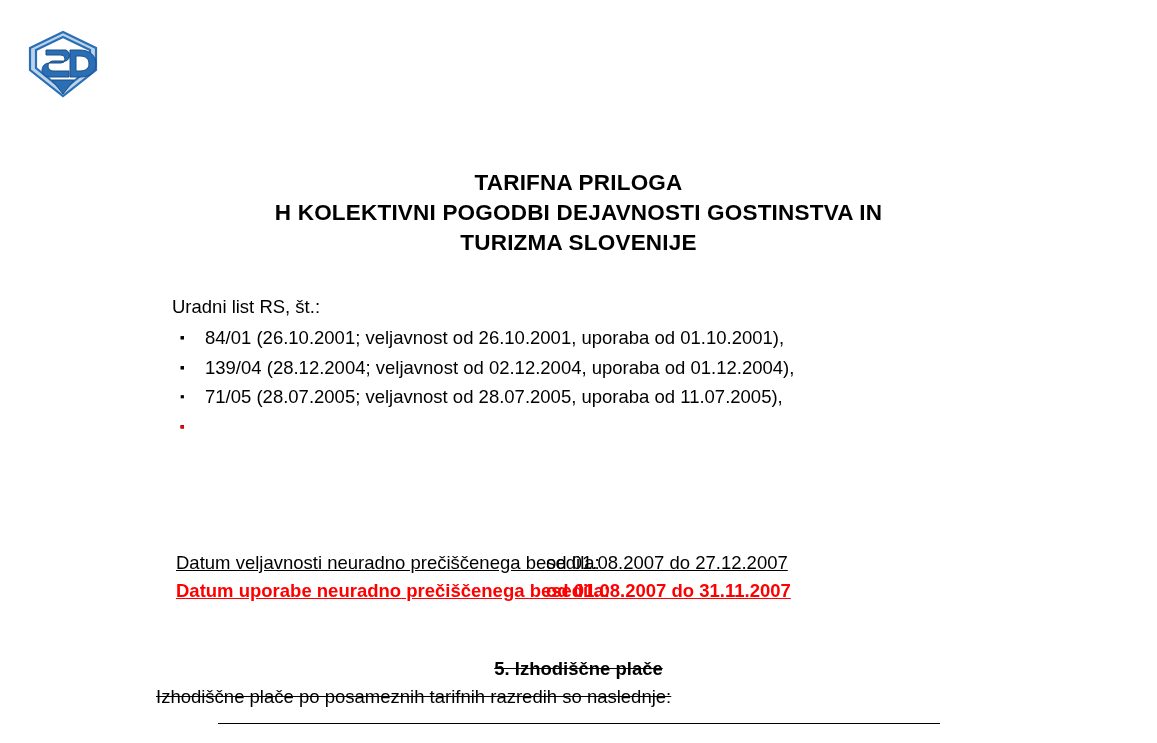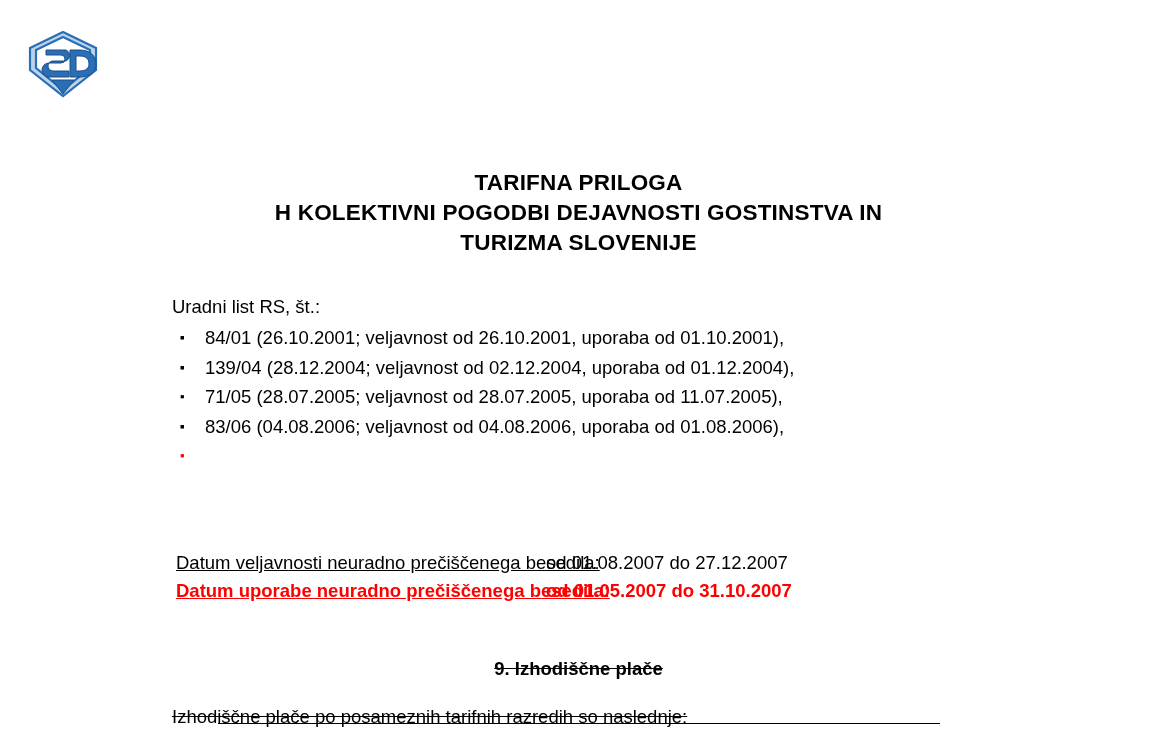--- a/index.html
+++ b/index.html
@@ -87,20 +87,21 @@
     display: block;
     white-space: nowrap;
     margin-bottom: 2px;
   }
   .validity-row .lbl {
     display: inline-block;
     text-decoration: underline;
   }
   .validity-row .val {
     display: inline-block;
+    text-decoration: underline;
   }
   .row1 .lbl { width: 370px; }
   .row2 {
     font-weight: bold;
     color: #ff0000;
   }
   .row2 .lbl { width: 370px; }
 
   
   .section {
@@ -111,25 +112,24 @@
     font-size: 18.5px;
     line-height: 28px;
   }
   .section-title {
     text-align: center;
     font-weight: bold;
     text-decoration: line-through;
   }
   .section-sub {
     position: absolute;
-    left: 172px;
+    left: 156px;
     top: 28px;
     white-space: nowrap;
     text-decoration: line-through;
-    margin-top: 20px;
   }
 
   
   .table-top {
     position: absolute;
     left: 218px;
     top: 723px;
     width: 722px;
     border-top: 1.5px solid #000;
     height: 20px;
@@ -177,35 +177,34 @@
     </li>
     <li>
       <span class="bullet">▪</span>
       <span>71/05 (28.07.2005; veljavnost od 28.07.2005, uporaba od 11.07.2005),</span>
     </li>
     <li>
       <span class="bullet">▪</span>
     </li>
     <li>
       <span class="bullet">▪</span>
-      <span>83/06 (04.08.2006; veljavnost od 04.08.2006, uporaba od 01.08.2006),</span>
     </li>
     <li class="red">
       <span class="bullet">▪</span>
     </li>
   </ul>
 </div>
 
 <div class="validity">
   <div class="validity-row row1">
     <span class="lbl">Datum veljavnosti neuradno prečiščenega besedila:</span><span class="val">od 01.08.2007 do 27.12.2007</span>
   </div>
   <div class="validity-row row2">
-    <span class="lbl">Datum uporabe neuradno prečiščenega besedila:</span><span class="val">od 01.05.2007 do 31.10.2007</span>
+    <span class="lbl">Datum uporabe neuradno prečiščenega besedila:</span><span class="val">od 01.08.2007 do 31.11.2007</span>
   </div>
 </div>
 
 <div class="section">
-  <div class="section-title">9. Izhodiščne plače</div>
+  <div class="section-title">5. Izhodiščne plače</div>
   <div class="section-sub">Izhodiščne plače po posameznih tarifnih razredih so naslednje:</div>
 </div>
 
 <div class="table-top"></div>
 
 </body></html>

